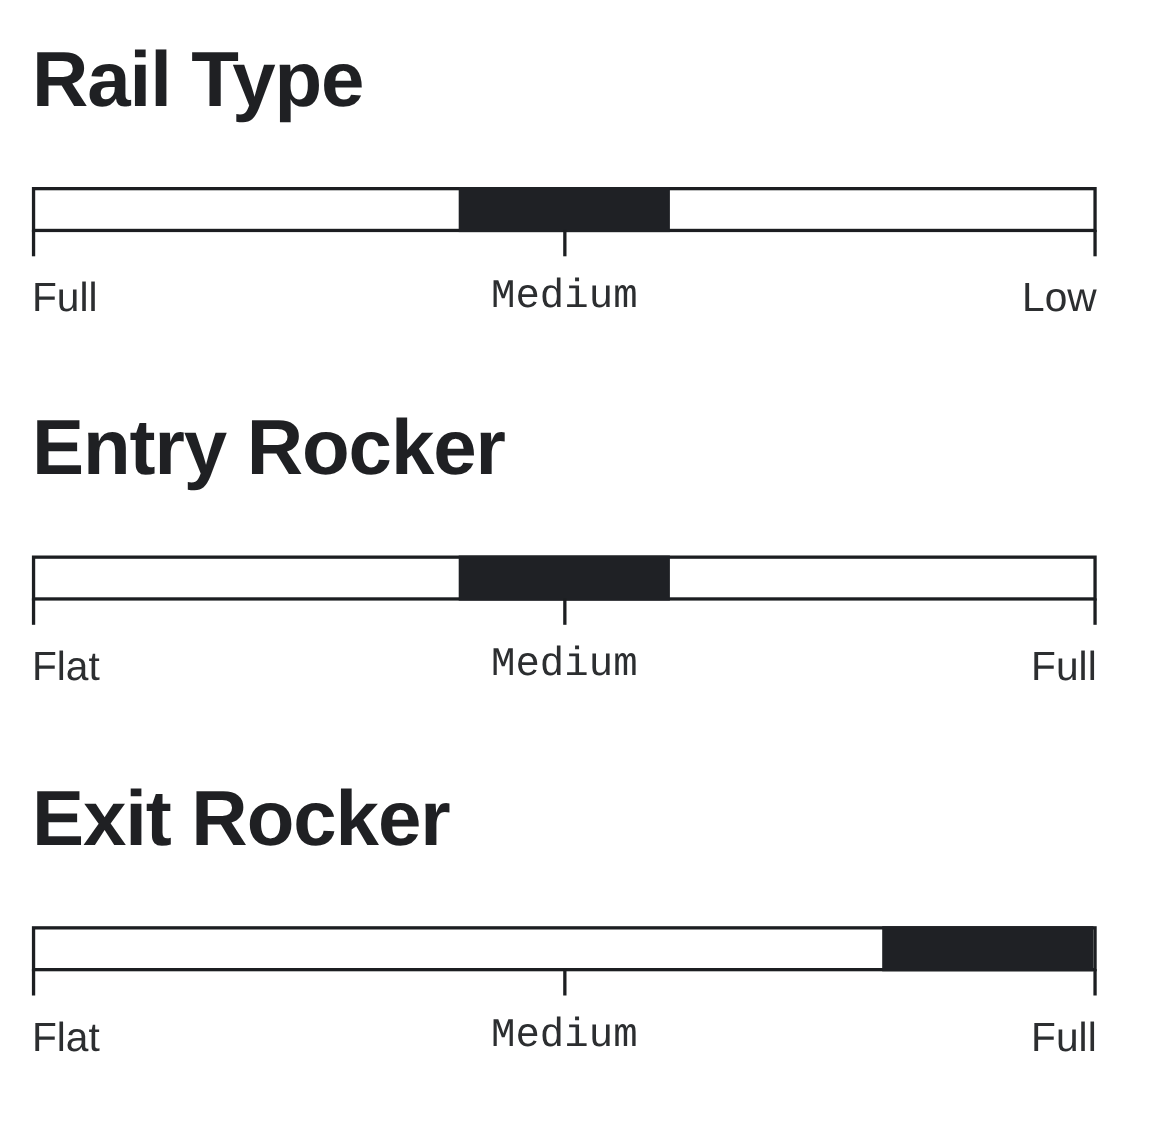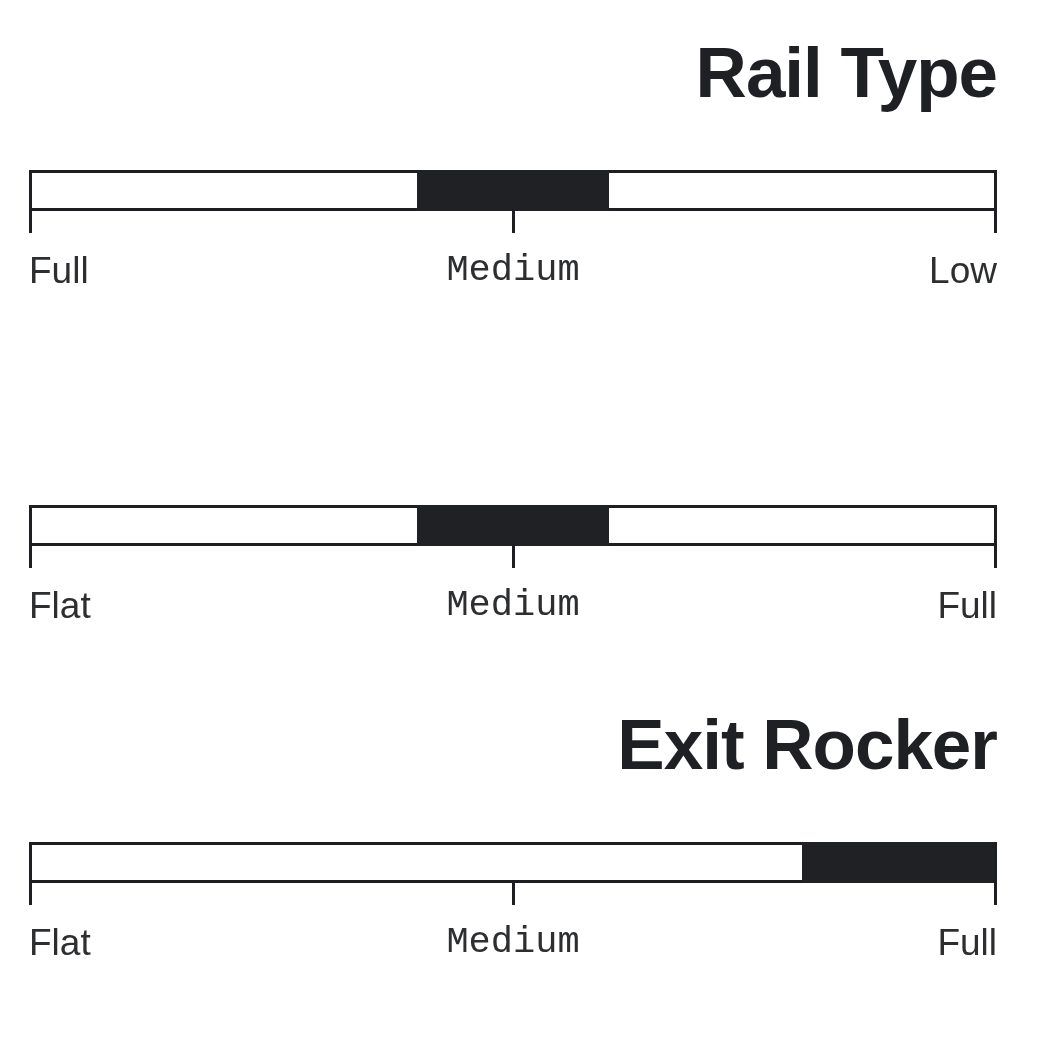--- a/index.html
+++ b/index.html
@@ -15,21 +15,21 @@
     font-family:"Liberation Sans", sans-serif;
   }
   .figure{
     position:absolute;left:29px;top:0;width:968px;height:1042px;
   }
   .gauge{
     position:absolute;left:0;width:100%;height:335px;
   }
   .gauge-title{
     position:absolute;top:37px;left:0;width:100%;
-    text-align:right;
+    text-align:left;
     font-weight:700;font-size:71px;line-height:1;
     letter-spacing:-1px;
     color:var(--title);
   }
   .track{
     position:absolute;top:170px;left:0;width:100%;height:41px;
     background:#ffffff;
     border:3px solid var(--line);
   }
   .fill{
@@ -66,20 +66,21 @@
     <div class="tick tick-center"></div>
     <div class="tick tick-right"></div>
     <div class="axis-labels">
       <span class="axis-label pos-left">Full</span>
       <span class="axis-label pos-center">Medium</span>
       <span class="axis-label pos-right">Low</span>
     </div>
   </section>
 
   <section class="gauge" style="top:335px">
+    <h2 class="gauge-title">Entry Rocker</h2>
     <div class="track">
       <div class="fill" style="left: 40%; width: 20%;"></div>
     </div>
     <div class="tick tick-left"></div>
     <div class="tick tick-center"></div>
     <div class="tick tick-right"></div>
     <div class="axis-labels">
       <span class="axis-label pos-left">Flat</span>
       <span class="axis-label pos-center">Medium</span>
       <span class="axis-label pos-right">Full</span>

